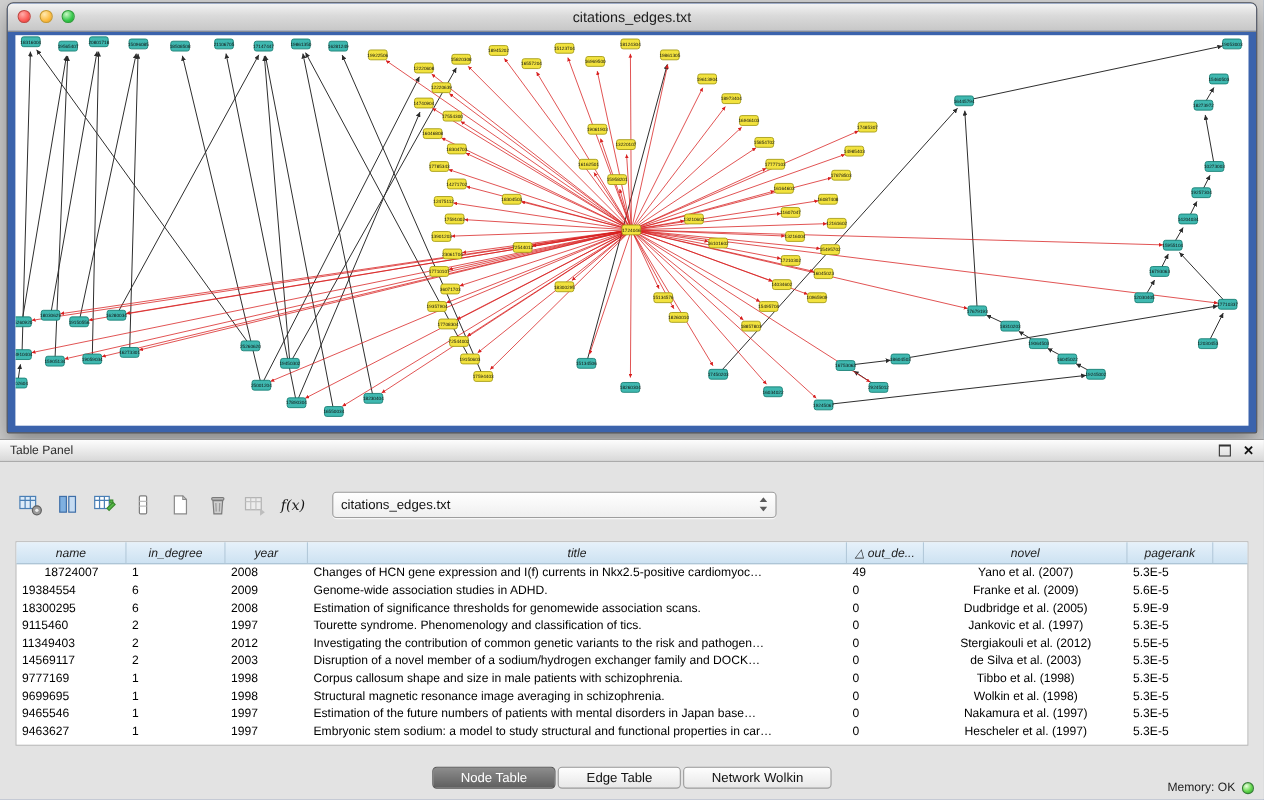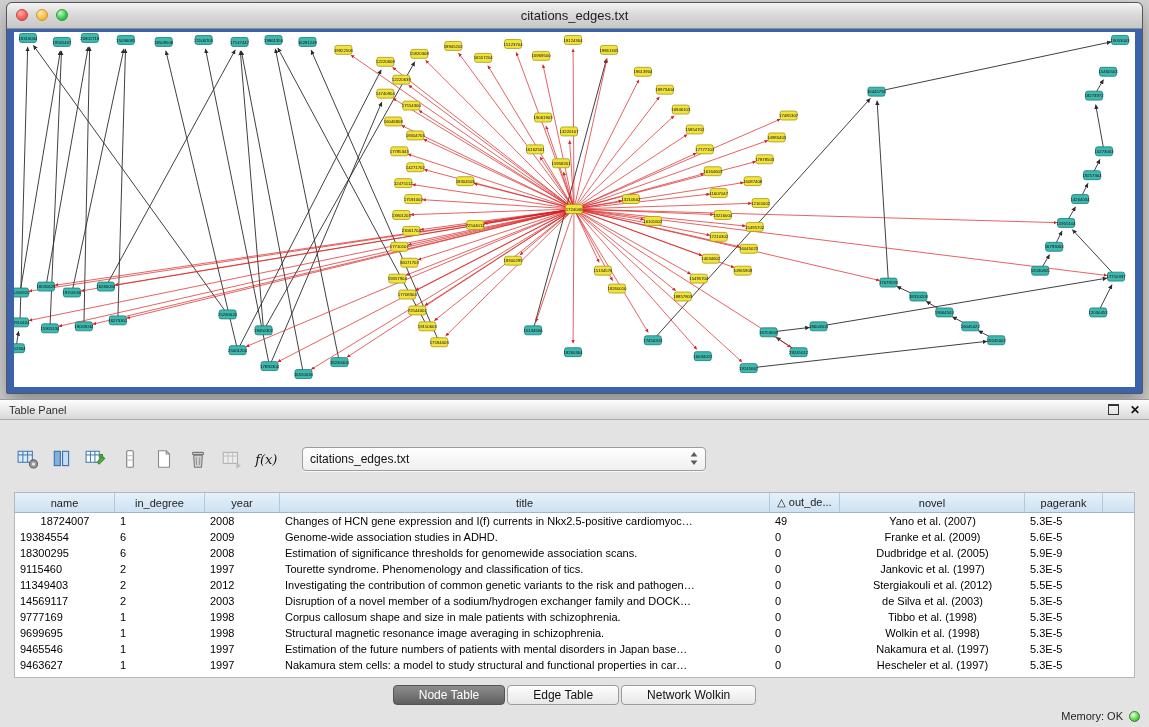--- a/index.html
+++ b/index.html
@@ -25,27 +25,27 @@
   .float-icon{width:9px;height:8px;border:1px solid #333;border-top:2px solid #333;display:inline-block;}
   .close-x{font-size:12px;font-weight:bold;color:#111;line-height:12px;}
 
   .toolbar{display:flex;align-items:center;gap:7px;padding:25px 0 9px 14px;}
   .tool{width:27px;height:27px;display:flex;align-items:center;justify-content:center;border-radius:3px;}
   .combo{margin-left:16px;width:388px;height:22px;background:linear-gradient(#ffffff,#efefef);border:1px solid #9e9e9e;border-radius:4px;display:flex;align-items:center;padding:0 7px;font-size:12px;color:#111;box-shadow:0 1px 0 rgba(255,255,255,.7);}
   .combo-arrows{margin-left:auto;display:flex;align-items:center;}
 
   .table-wrap{margin:11px 14px 0 14px;background:#fff;border:1px solid #b7b7b7;box-sizing:border-box;padding-bottom:4px;}
   .thead{display:flex;height:19px;background:linear-gradient(#e6f1fa,#cde2f2);border-bottom:1px solid #9db8cc;font-size:11px;color:#1c1c1c;}
-  .th{display:flex;align-items:center;justify-content:center;border-right:1px solid #b3c9da;box-sizing:border-box;overflow:hidden;white-space:nowrap;}
+  .th{display:flex;align-items:center;justify-content:center;border-right:1px solid #b3c9da;box-sizing:border-box;overflow:hidden;white-space:nowrap;font-style:italic;}
   .th.fill{flex:1;border-right:none;}
   .tr{display:flex;height:16px;align-items:center;font-size:11px;color:#000;}
   .td{box-sizing:border-box;white-space:nowrap;overflow:hidden;text-overflow:ellipsis;padding:0 5px;}
 
   .tabs{margin-top:7px;text-align:center;}
-  .tab{display:inline-block;height:18px;line-height:18px;padding:0 25px;font-size:12px;border:1px solid #9c9c9c;background:linear-gradient(#fefefe,#e7e7e7);color:#111;margin:0 1px;border-radius:4px;vertical-align:middle;}
+  .tab{display:inline-block;height:18px;line-height:18px;padding:0 25px;font-size:12px;border:1px solid #9c9c9c;background:linear-gradient(#fefefe,#e7e7e7);color:#111;margin:12px 1px;border-radius:4px;vertical-align:middle;}
   .tab.active{background:linear-gradient(#8d8d8d,#5f5f5f);color:#fff;border-color:#555;}
 
   .statusbar{position:absolute;right:9px;bottom:5px;display:flex;align-items:center;gap:6px;font-size:11px;color:#1e1e1e;}
   .mem-dot{width:11px;height:11px;border-radius:50%;background:radial-gradient(circle at 35% 30%,#ecffdf,#63d84d 55%,#2f9e2f);border:1px solid #337d33;box-sizing:border-box;}
 </style>
 </head>
 <body>
 
 <div class="screen">
 
@@ -797,21 +797,21 @@
             <div class="td" style="width:75px;text-align:left">1997</div>
             <div class="td" style="width:490px;text-align:left">Estimation of the future numbers of patients with mental disorders in Japan base…</div>
             <div class="td" style="width:70px;text-align:left">0</div>
             <div class="td" style="width:185px;text-align:center">Nakamura et al. (1997)</div>
             <div class="td" style="width:78px;text-align:left">5.3E-5</div>
           </div>
           <div class="tr">
             <div class="td" style="width:100px;text-align:left">9463627</div>
             <div class="td" style="width:90px;text-align:left">1</div>
             <div class="td" style="width:75px;text-align:left">1997</div>
-            <div class="td" style="width:490px;text-align:left">Nakamura stem cells: a model to study structural and functional properties in car…</div>
+            <div class="td" style="width:490px;text-align:left">Embryonic stem sodium: a model to study structural and functional properties in car…</div>
             <div class="td" style="width:70px;text-align:left">0</div>
             <div class="td" style="width:185px;text-align:center">Hescheler et al. (1997)</div>
             <div class="td" style="width:78px;text-align:left">5.3E-5</div>
           </div>
         </div>
     </div>
 
     <div class="tabs" id="tabs"><span class="tab active">Node Table</span><span class="tab">Edge Table</span><span class="tab">Network Wolkin</span></div>
   </div>
 

